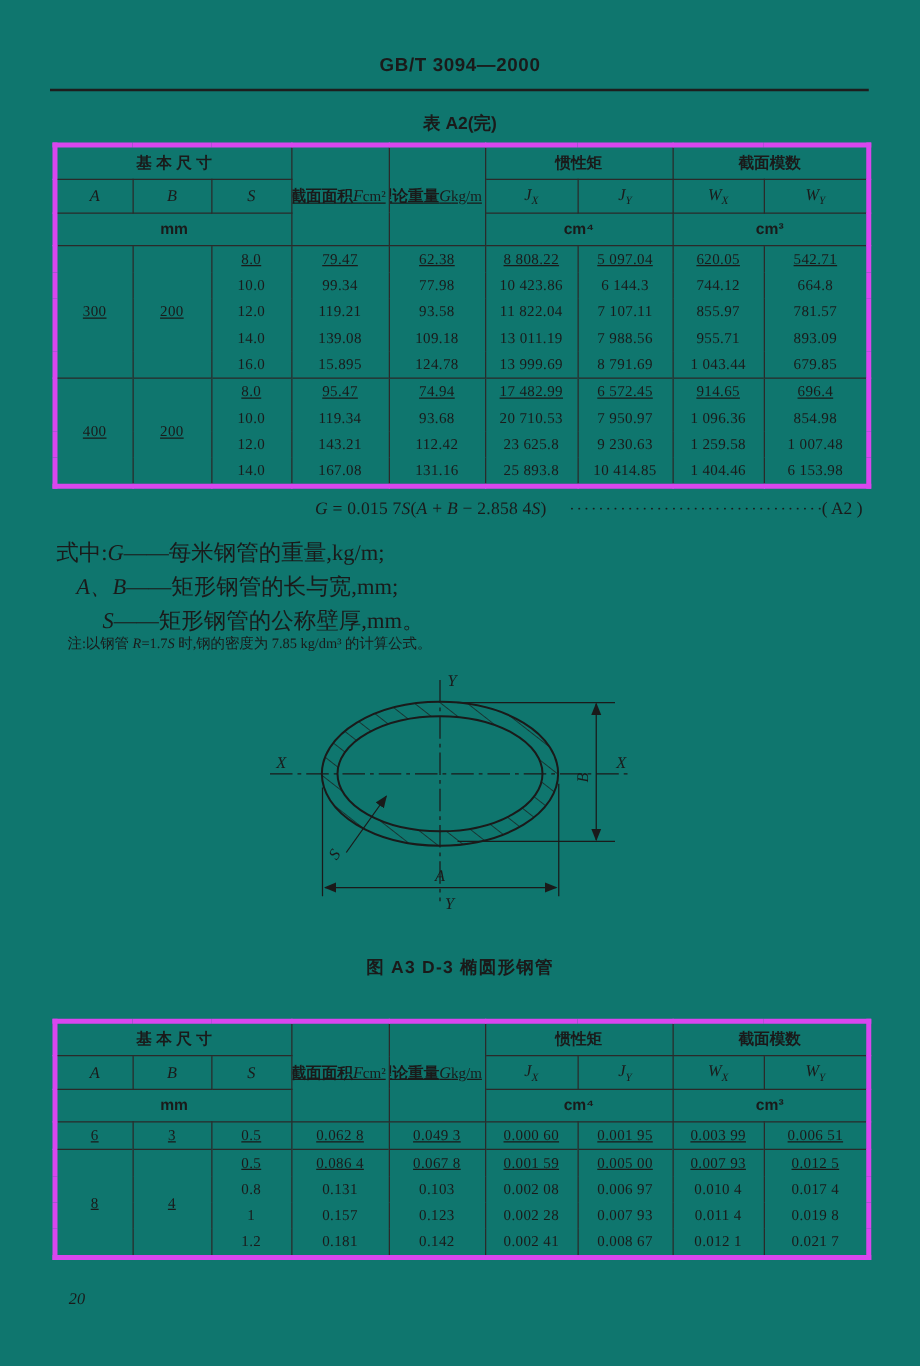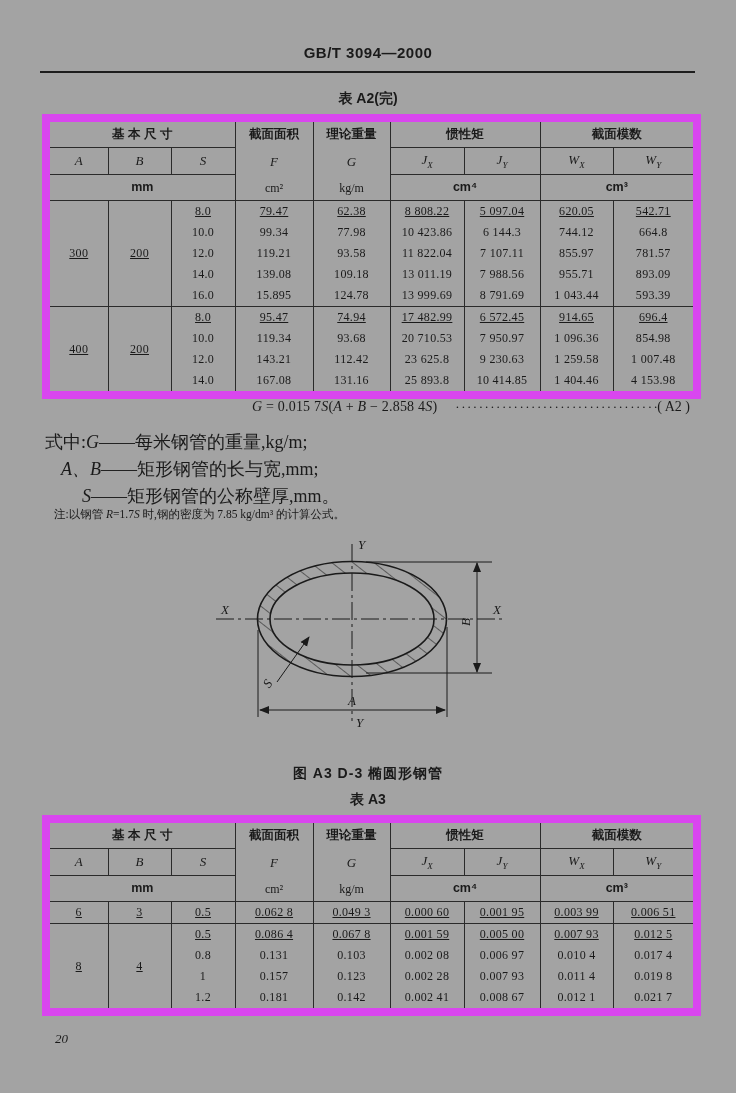--- a/index.html
+++ b/index.html
@@ -1,39 +1,39 @@
 <!DOCTYPE html>
 <html><head>
 <meta charset="utf-8">
 <style>
   html,body{margin:0;padding:0;background:#e9e9e6;}
   .page{
     position:relative;width:736px;height:1093px;margin:0 auto;
-    background:#a3a3a3;color:#1a1a1a;
+    background:#0f766e;color:#1a1a1a;
     font-family:"Liberation Serif",serif;overflow:hidden;
   }
   .doc-number{
     position:absolute;top:44px;left:0;width:100%;text-align:center;
     font-family:"Liberation Sans",sans-serif;font-weight:bold;
     font-size:15px;letter-spacing:.5px;
   }
   .top-rule{position:absolute;top:71px;left:40px;width:655px;height:2px;background:#1d1d1d;}
   .tbl-caption{
     position:absolute;left:0;width:100%;text-align:center;
     font-family:"Liberation Sans",sans-serif;font-weight:bold;font-size:14px;
   }
   .cap-a2{top:90px;}
   .fig-caption{
     position:absolute;top:765px;left:0;width:100%;text-align:center;
     font-family:"Liberation Sans",sans-serif;font-weight:bold;font-size:14px;letter-spacing:1px;
   }
   .cap-a3{top:791px;}
   table.spec{
     position:absolute;left:42px;width:651px;border-collapse:collapse;
-    table-layout:fixed;border:8px solid #d946ef;
+    table-layout:fixed;border:4px solid #d946ef;
     font-size:12px;
   }
   .tbl-a2{top:114px;}
   .tbl-a3{top:815px;}
   table.spec th,table.spec td{
     border:1px solid #2a2a2a;text-align:center;vertical-align:middle;
     padding:0 2px;overflow:hidden;white-space:nowrap;
   }
   table.spec thead th{
     font-family:"Liberation Sans",sans-serif;font-weight:bold;
@@ -42,22 +42,22 @@
   table.spec tbody td{
     height:21px;border-top:none;border-bottom:none;
     font-size:12px;letter-spacing:.3px;
   }
   .tbl-a3 tbody td{height:23px;}
   table.spec tbody tr.group-start td{border-top:1px solid #2a2a2a;text-decoration:underline;}
   .sym{font-family:"Liberation Serif",serif;font-style:italic;font-weight:normal;font-size:13px;}
   sub.sym{font-size:9px;font-style:italic;}
   .unit{font-family:"Liberation Serif",serif;font-weight:normal;font-size:12px;}
   .stack{
-    display:flex;flex-direction:column;justify-content:space-between;
-    align-items:center;height:70px;padding:4px 0;
+    display:flex;flex-direction:row;justify-content:flex-end;
+    align-items:center;height:70px;padding:4px 0;text-decoration:underline;
   }
   
   .formula-line{
     position:absolute;top:399px;left:42px;width:650px;
     display:flex;align-items:baseline;font-size:14px;
   }
   .formula-eq{white-space:nowrap;padding-left:210px;letter-spacing:.2px;}
   .it{font-style:italic;}
   .leader{
     flex:1 1 auto;overflow:hidden;white-space:nowrap;
@@ -169,21 +169,21 @@
           <td>955.71</td>
           <td>893.09</td>
         </tr>
         <tr>
           <td>16.0</td>
           <td>15.895</td>
           <td>124.78</td>
           <td>13 999.69</td>
           <td>8 791.69</td>
           <td>1 043.44</td>
-          <td>593.39</td>
+          <td>679.85</td>
         </tr>
         <tr class="group-start">
           <td rowspan="4">400</td>
           <td rowspan="4">200</td>
           <td>8.0</td>
           <td>95.47</td>
           <td>74.94</td>
           <td>17 482.99</td>
           <td>6 572.45</td>
           <td>914.65</td>
@@ -207,21 +207,21 @@
           <td>1 259.58</td>
           <td>1 007.48</td>
         </tr>
         <tr>
           <td>14.0</td>
           <td>167.08</td>
           <td>131.16</td>
           <td>25 893.8</td>
           <td>10 414.85</td>
           <td>1 404.46</td>
-          <td>4 153.98</td>
+          <td>6 153.98</td>
         </tr>
       </tbody>
   </table>
 
   <div class="formula-line">
     <span class="formula-eq"><span class="it">G</span><span> = 0.015 7</span><span class="it">S</span><span>(</span><span class="it">A</span><span> + </span><span class="it">B</span><span> − 2.858 4</span><span class="it">S</span><span>)</span></span>
     <span class="leader">········································</span>
     <span class="eq-label">( A2 )</span>
   </div>
 
@@ -262,21 +262,20 @@
     <text x="225" y="79" text-anchor="middle">X</text>
     <text x="497" y="79" text-anchor="middle">X</text>
     <text x="358" y="14">Y</text>
     <text x="356" y="192">Y</text>
     <text x="352" y="170" text-anchor="middle">A</text>
     <text x="470" y="87" text-anchor="middle" transform="rotate(-90 470 87)">B</text>
     <text x="271" y="151" text-anchor="middle" transform="rotate(-55 271 151)">S</text>
   </svg>
 
   <div class="fig-caption">图 A3  D-3 椭圆形钢管</div>
-  <div class="tbl-caption cap-a3">表 A3</div>
 
   <table class="spec tbl-a3">
     <colgroup>
       <col style="width:62px">
         <col style="width:63px">
         <col style="width:64px">
       <col style="width:78px">
         <col style="width:77px">
       <col style="width:74px">
         <col style="width:76px">

